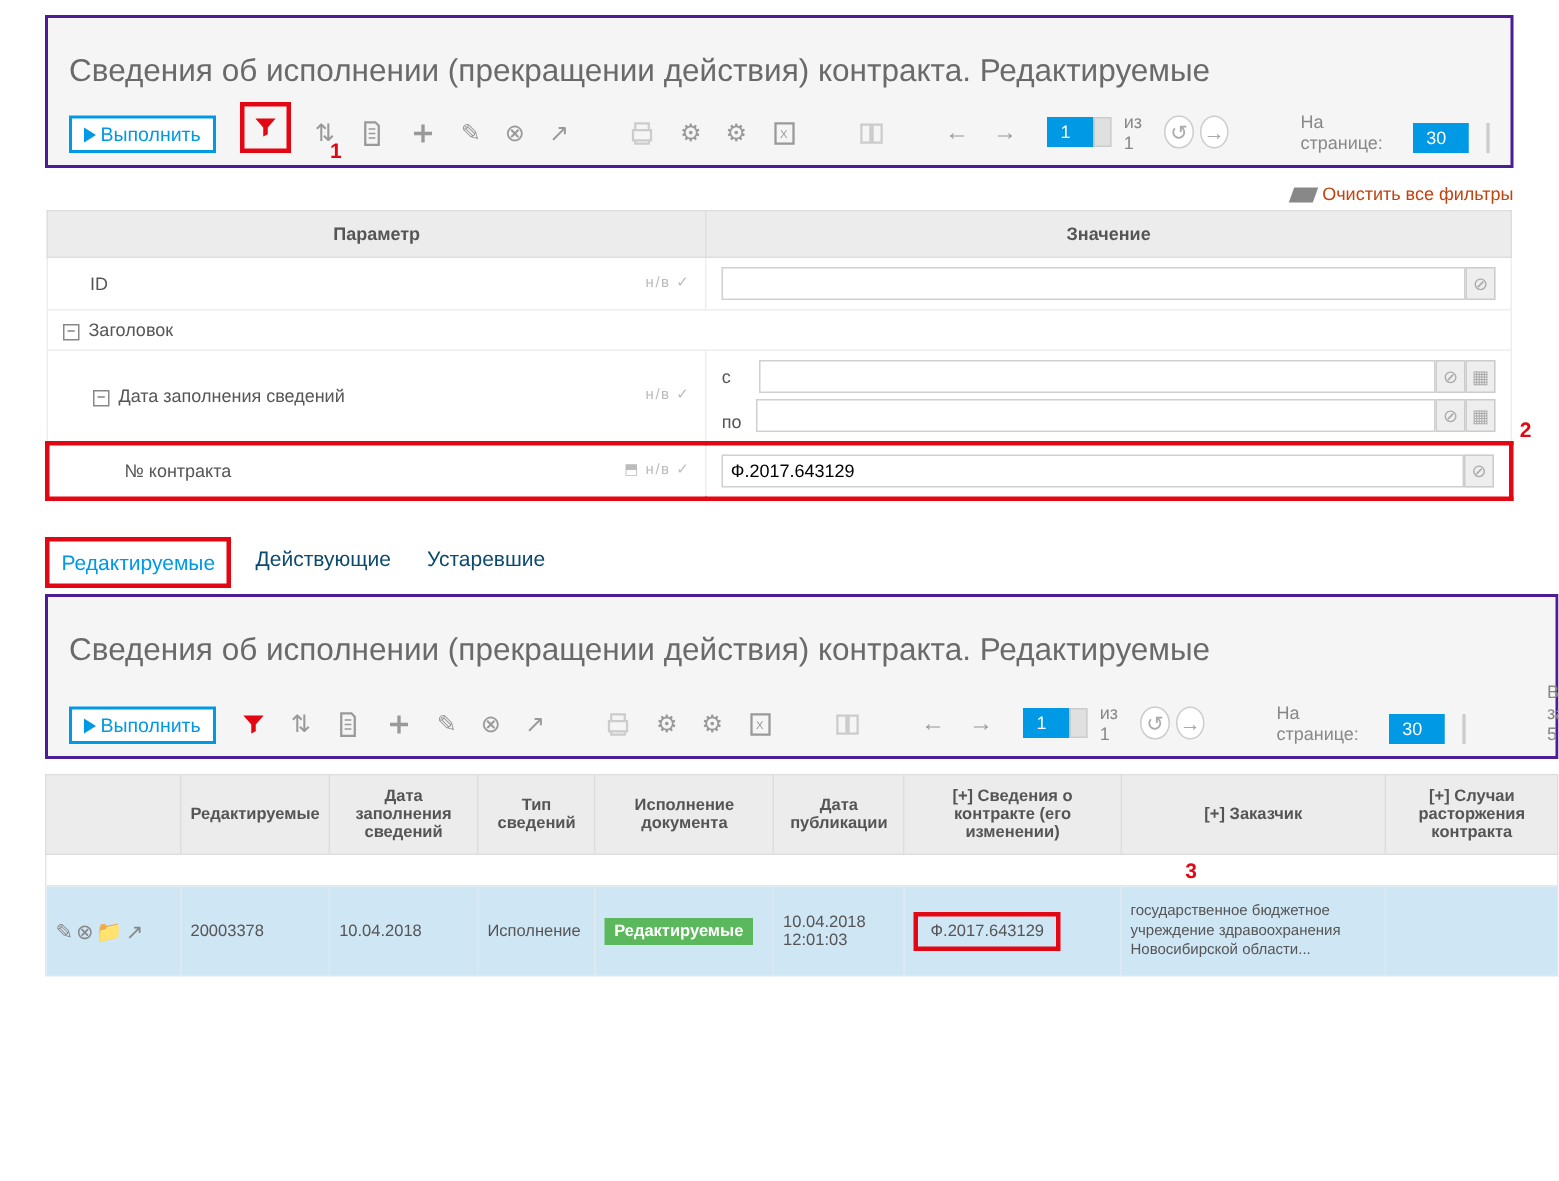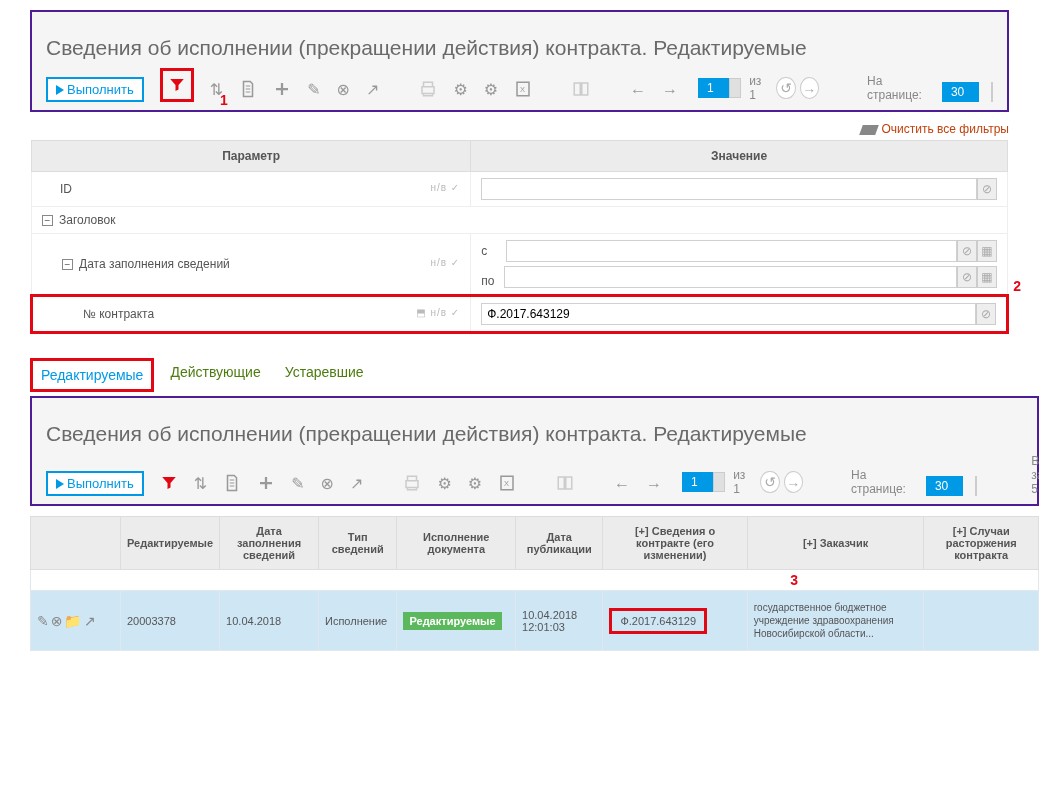--- a/index.html
+++ b/index.html
@@ -24,21 +24,21 @@
 .filter-tbl th { background: #ececec; border: 1px solid #ddd; padding: 8px; font-weight: bold; color: #555; font-size: 12px; text-align: center; }
 .filter-tbl td { background: #fff; border: 1px solid #eee; padding: 6px 10px; color: #555; font-size: 12px; vertical-align: middle; }
 .filter-tbl td.param { width: 45%; }
 .filter-tbl .collapse { display:inline-block; width:11px; height:11px; border:1px solid #888; text-align:center; line-height:9px; font-size:10px; margin-right:6px; color:#555; }
 .filter-input { width: 100%; display:flex; align-items:center; }
 .filter-input input { flex:1; border:1px solid #d0d0d0; padding:3px 5px; font-size:12px; height:22px; }
 .clear-x { width:20px; height:22px; border:1px solid #ccc; background:#eee; display:inline-flex; align-items:center; justify-content:center; color:#aaa; font-size:12px; cursor:pointer; }
 .row-toggles { color:#bbb; font-size:10px; letter-spacing:1px; }
 .red-row { border: 3px solid #e30613; }
 .tabs { display:flex; gap: 8px; margin: 24px 30px 0; }
-.tab { color:#4d7c0f; font-size:14px; padding:6px 8px; cursor:pointer; }
+.tab { color:#0c4a6e; font-size:14px; padding:6px 8px; cursor:pointer; }
 .tab.active { color:#0099e6; border:3px solid #e30613; }
 .result-tbl { width: calc(100% - 30px); margin: 10px 0 0 30px; border-collapse: collapse; }
 .result-tbl th { background:#ececec; border:1px solid #ddd; padding:8px 6px; font-size:11px; font-weight:bold; color:#555; text-align:center; vertical-align:middle; }
 .result-tbl td { background:#cfe6f5; border:1px solid #e0e8ee; padding:10px 6px; font-size:11px; color:#555; vertical-align:middle; }
 .row-icons { display:flex; gap:2px; color:#888; font-size:14px; }
 .status-badge { background:#5cb85c; color:#fff; padding:3px 6px; font-weight:bold; font-size:11px; }
 .contract-cell { border:3px solid #e30613; padding:4px 8px; display:inline-block; }
 .rel { position: relative; }
 .total-label { color:#888; font-size:12px; margin-left:10px; }
 </style>

